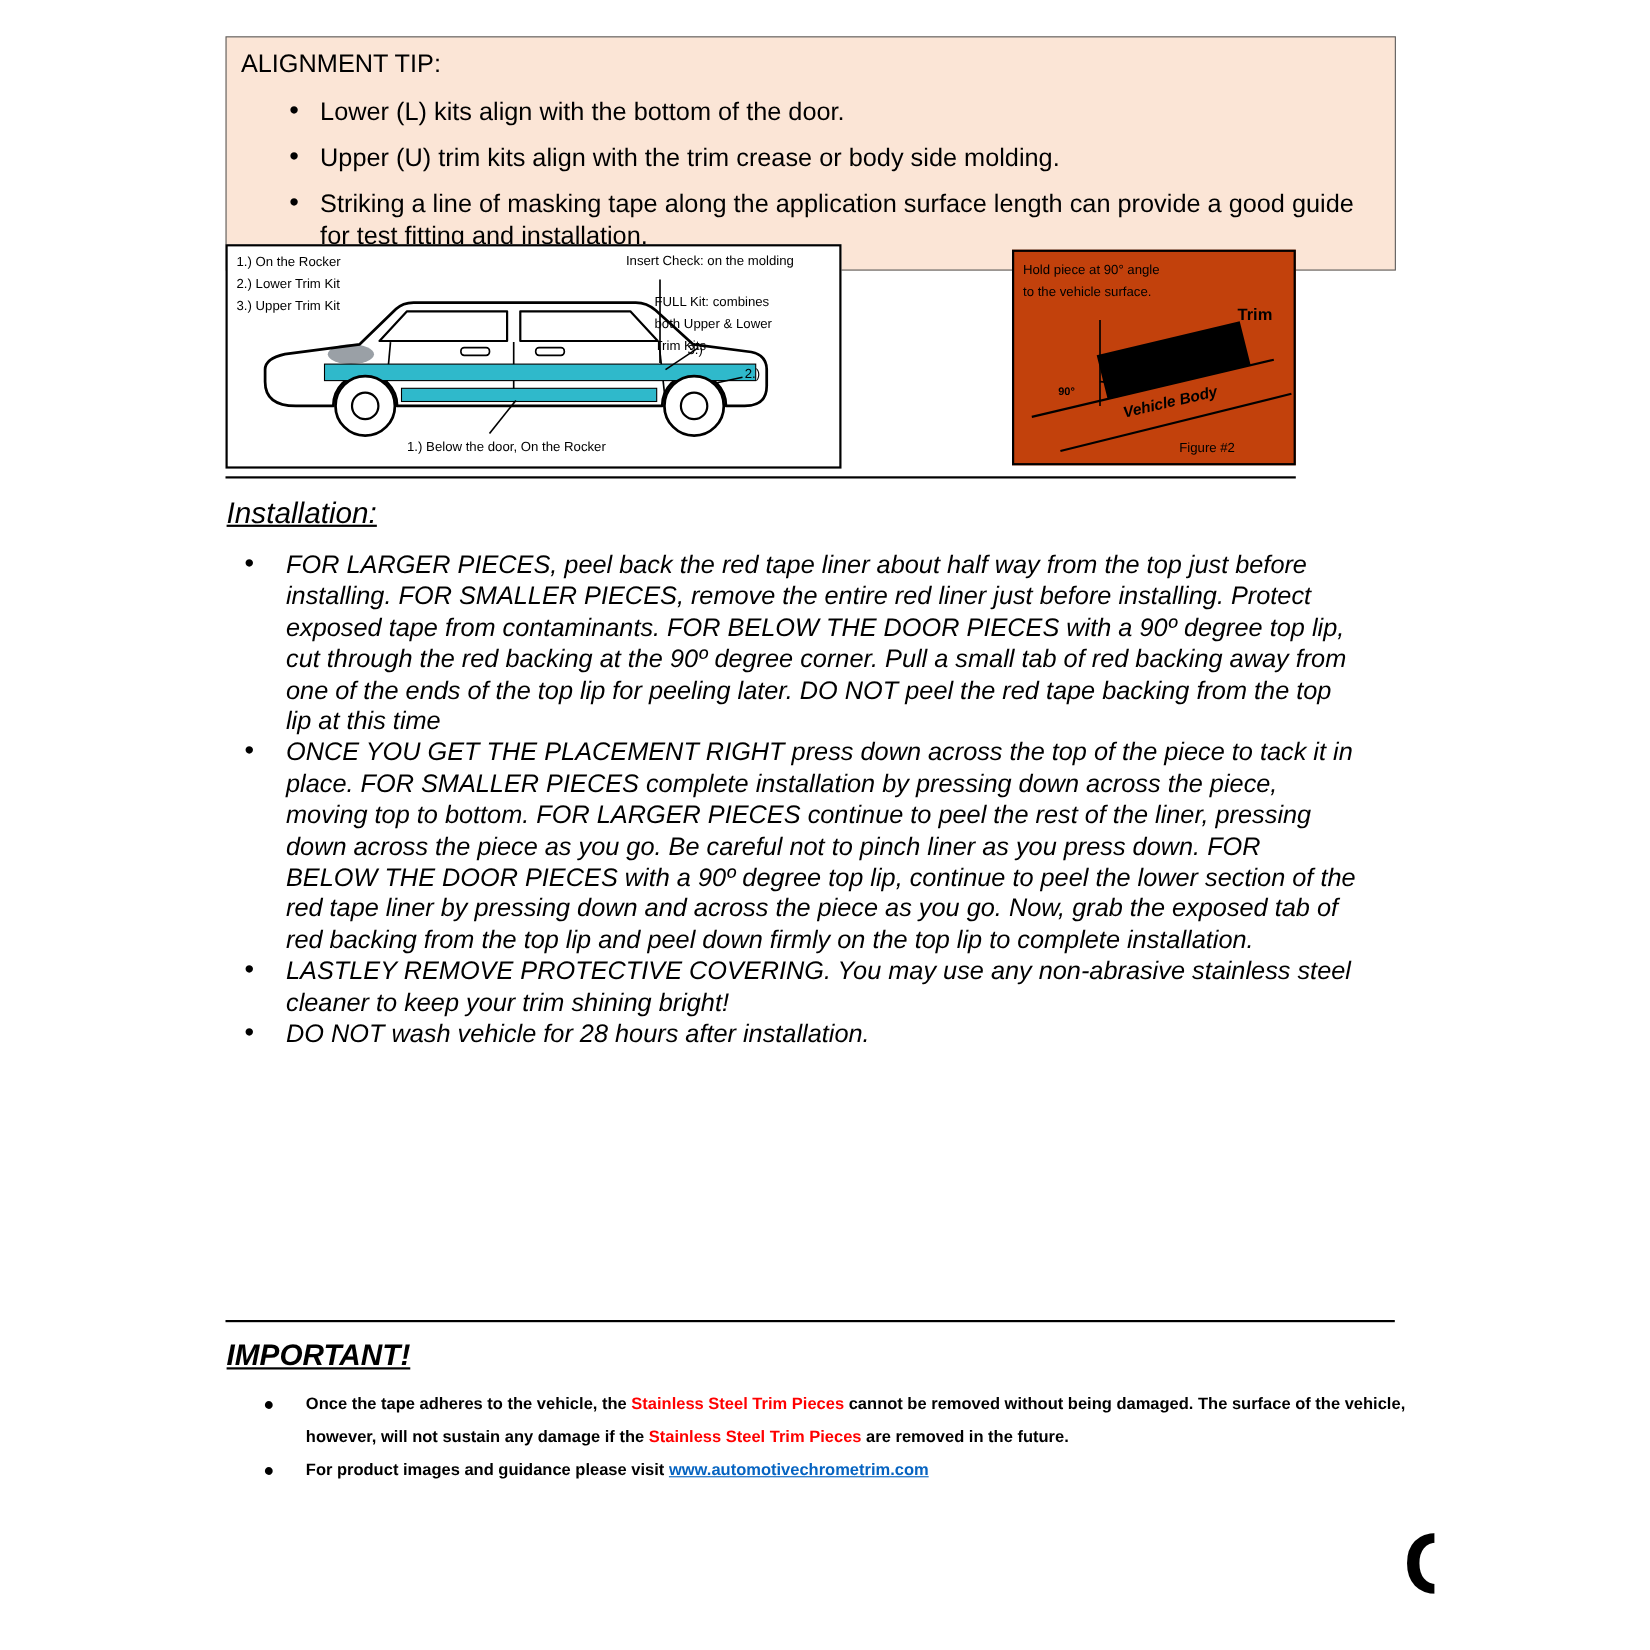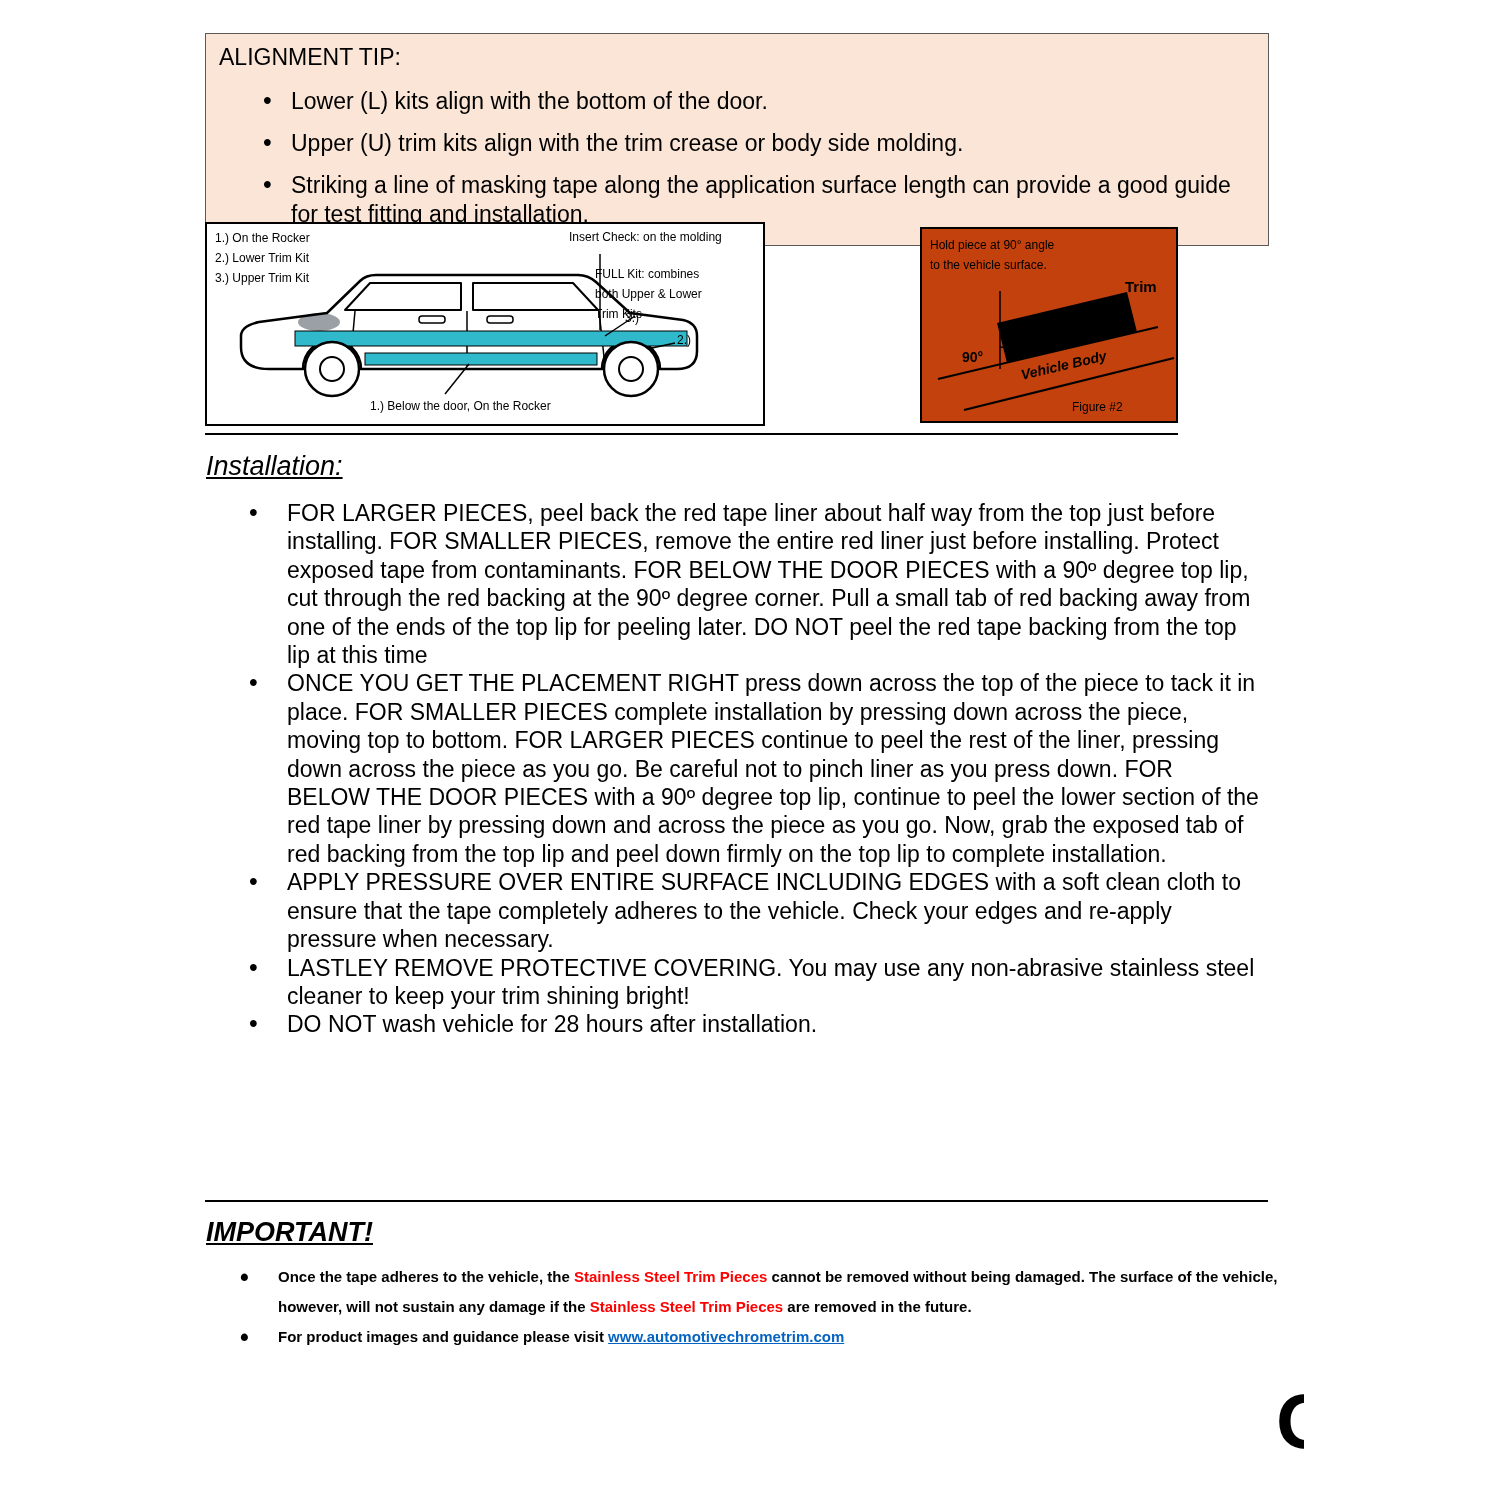--- a/index.html
+++ b/index.html
@@ -35,31 +35,31 @@
   .callout-2{left:470px;top:106px;}
   .callout-1{left:163px;top:172px;}
 
   .fig2-box{
     position:absolute;left:715px;top:5px;width:258px;height:196px;margin:0;
     border:2px solid #000;box-sizing:border-box;background:#c2410c;
   }
   .fig2-box svg{position:absolute;left:0;top:0;}
   .fig2-caption{left:8px;top:6px;}
   .fig2-trim{left:203px;top:48px;font-weight:bold;font-size:15px;}
-  .fig2-angle{left:40px;top:118px;font-weight:bold;font-size:14px;}
+  .fig2-angle{left:40px;top:118px;font-weight:bold;font-size:10px;}
   .fig2-body{left:98px;top:126px;font-weight:bold;font-style:italic;font-size:14px;transform:rotate(-13deg);}
   .fig2-caption-label{left:150px;top:168px;}
 
   
   .section-heading{
     position:absolute;left:206px;font-size:27px;font-style:italic;
     text-decoration:underline;line-height:32px;
   }
   .install-heading{top:450px;}
-  .install-bullets{position:absolute;left:214px;top:499px;width:1048px;font-size:23px;line-height:28.4px;}
+  .install-bullets{position:absolute;left:187px;top:499px;width:1048px;font-size:23px;line-height:28.4px;font-style:italic;}
   .install-bullets .b{position:relative;padding-left:73px;margin:0;}
   .install-bullets .b::before{content:"•";position:absolute;left:35px;top:-1px;font-size:25px;}
 
   
   .rule{position:absolute;left:205px;top:1200px;width:1063px;border:none;border-top:2px solid #000;margin:0;}
   .important-heading{top:1216px;font-weight:bold;}
   .imp-bullets{position:absolute;left:205px;top:1262px;width:1090px;font-size:15px;line-height:30px;font-weight:bold;}
   .imp-bullets .b{position:relative;padding-left:73px;margin:0;}
   .imp-bullets .b::before{content:"•";position:absolute;left:35px;top:0;font-size:25px;}
   .red{color:var(--accent-red,#ff0000);}
@@ -148,21 +148,20 @@
       <div class="dlabel fig2-body">Vehicle Body</div>
       <div class="dlabel fig2-caption-label">Figure #2</div>
     </figure>
   </div>
 
   <h2 class="section-heading install-heading" style="margin:0;font-weight:normal;">Installation:</h2>
 
   <div class="install-bullets">
     <div class="b">FOR LARGER PIECES, peel back the red tape liner about half way from the top just before installing. FOR SMALLER PIECES, remove the entire red liner just before installing. Protect exposed tape from contaminants. FOR BELOW THE DOOR PIECES with a 90º degree top lip, cut through the red backing at the 90º degree corner. Pull a small tab of red backing away from one of the ends of the top lip for peeling later. DO NOT peel the red tape backing from the top lip at this time</div>
     <div class="b">ONCE YOU GET THE PLACEMENT RIGHT press down across the top of the piece to tack it in place.  FOR SMALLER PIECES complete installation by pressing down across the piece, moving top to bottom. FOR LARGER PIECES continue to peel the rest of the liner, pressing down across the piece as you go. Be careful not to pinch liner as you press down. FOR BELOW THE DOOR PIECES with a 90º degree top lip, continue to peel the lower section of the red tape liner by pressing down and across the piece as you go. Now, grab the exposed tab of red backing from the top lip and peel down firmly on the top lip to complete installation.</div>
-    <div class="b">APPLY PRESSURE OVER ENTIRE SURFACE INCLUDING EDGES with a soft clean cloth to ensure that the tape completely adheres to the vehicle. Check your edges and re-apply pressure when necessary.</div>
     <div class="b">LASTLEY REMOVE PROTECTIVE COVERING. You may use any non-abrasive stainless steel cleaner to keep your trim shining bright!</div>
     <div class="b">DO NOT wash vehicle for 28 hours after installation.</div>
   </div>
 
   <hr class="rule">
 
   <h2 class="section-heading important-heading" style="margin:0;">IMPORTANT!</h2>
 
   <div class="imp-bullets">
     <div class="b">

